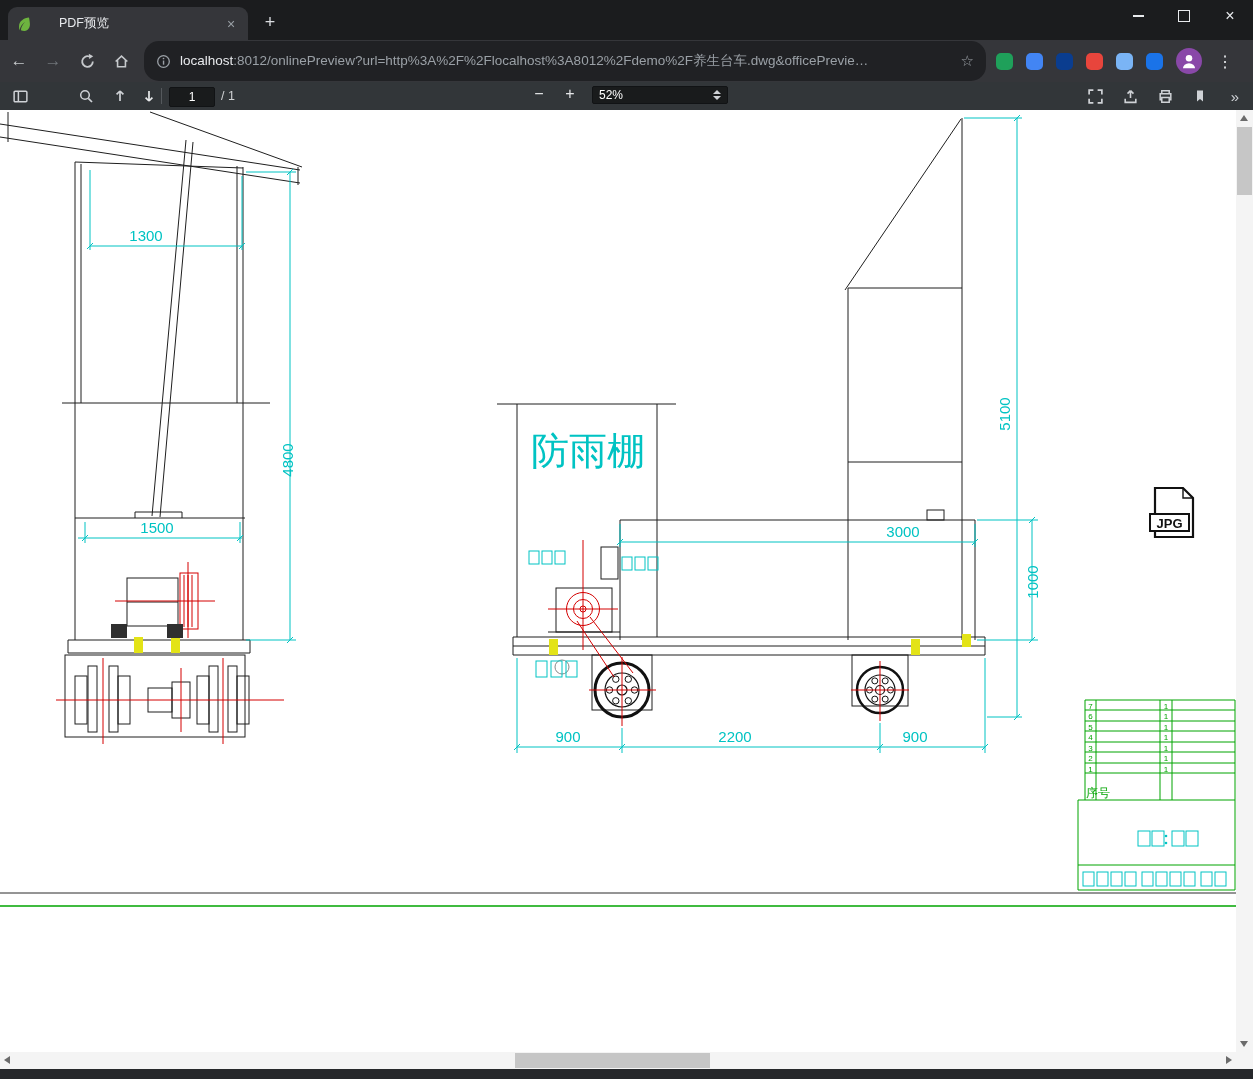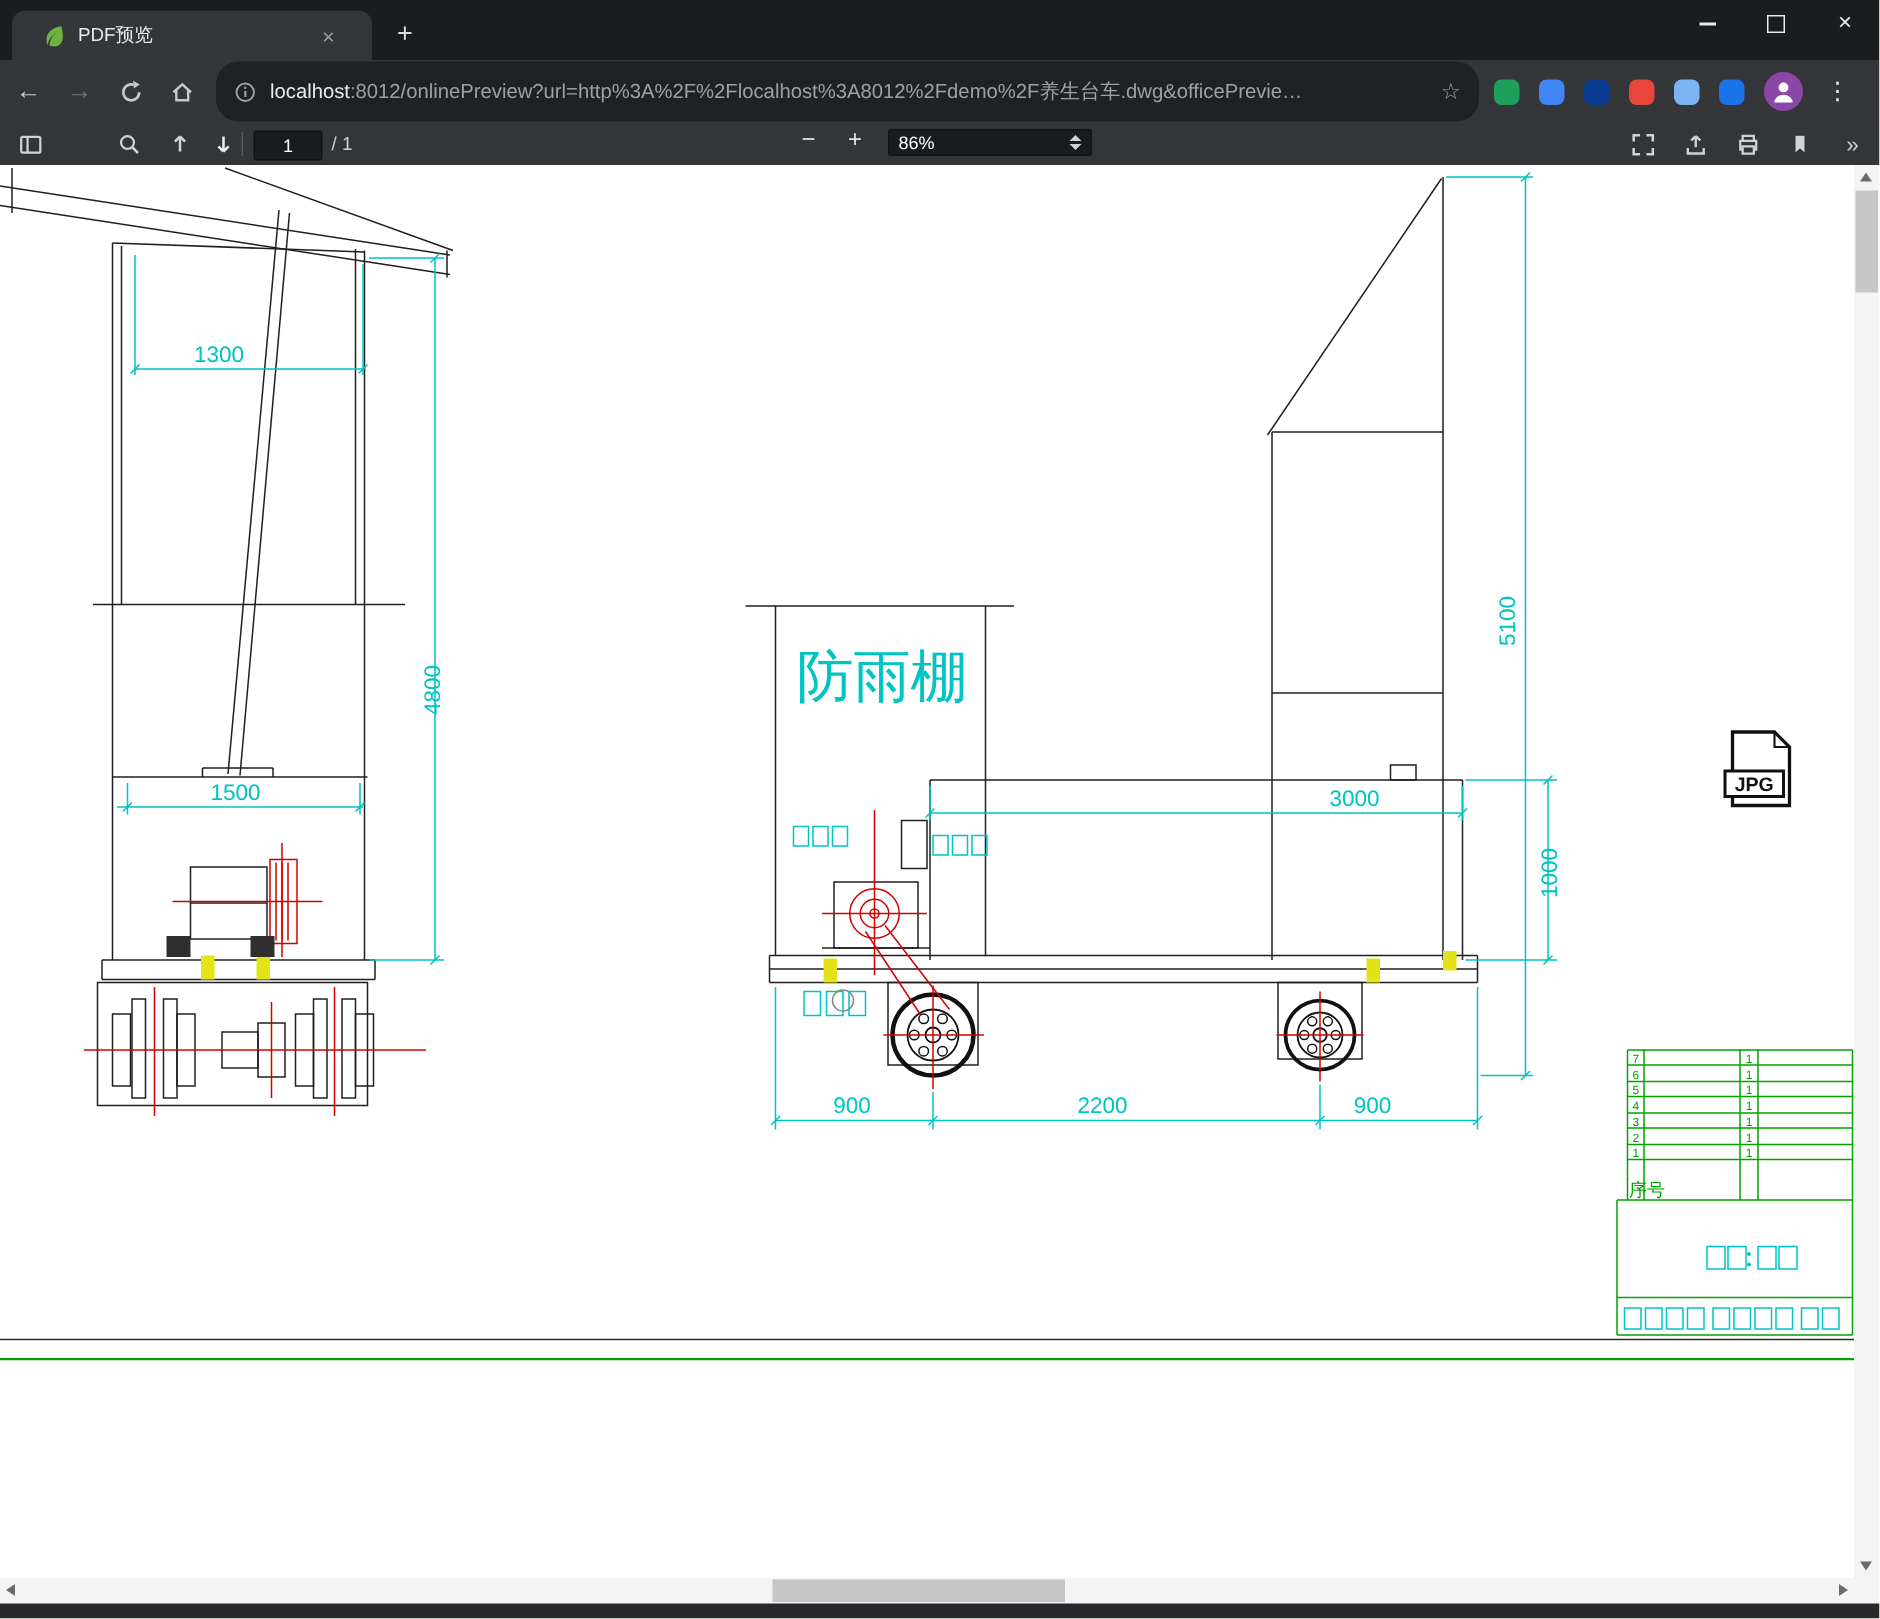--- a/index.html
+++ b/index.html
@@ -2,21 +2,21 @@
 <html><head>
 <meta charset="utf-8">
 <style>
   html,body{margin:0;padding:0;}
   body{width:1253px;height:1079px;position:relative;overflow:hidden;
        font-family:"Liberation Sans",sans-serif;background:#fff;}
 
   
   .titlebar{position:absolute;top:0;left:0;width:1253px;height:40px;background:#1b1c1e;}
   .tab{position:absolute;left:8px;top:7px;width:240px;height:33px;background:#35363a;
-       border-radius:9px 9px 0 0;display:flex;align-items:center;padding:0 20px;box-sizing:border-box;}
+       border-radius:9px 9px 0 0;display:flex;align-items:center;padding:0 8px;box-sizing:border-box;gap:19px;}
   .tab-title{color:#e8eaed;font-size:12.5px;margin-left:8px;white-space:nowrap;overflow:hidden;flex:1;}
   .tab-close{color:#9aa0a6;font-size:14px;width:18px;height:18px;line-height:18px;text-align:center;border-radius:50%;}
   .new-tab{position:absolute;left:258px;top:11px;color:#dadce0;font-size:18px;width:24px;height:24px;
            line-height:22px;text-align:center;}
   .win-controls{position:absolute;right:0;top:0;height:40px;display:flex;}
   .win-btn{width:46px;height:32px;display:flex;align-items:center;justify-content:center;color:#e8eaed;font-size:13px;}
   .max-glyph{width:10px;height:10px;border:1.2px solid #e8eaed;display:inline-block;}
   .min-glyph{width:11px;height:1.5px;background:#e8eaed;display:inline-block;}
 
   
@@ -162,21 +162,21 @@
     <svg width="16" height="16" viewBox="0 0 16 16">
         <path d="M8,3 V13 M8,13 L4.6,9.6 M8,13 L11.4,9.6" stroke="#e8eaec" stroke-width="1.7" fill="none"></path>
       </svg>
   </div>
   <div class="tb-divider"></div>
   <input class="page-input" value="1" style="">
   <span class="page-total">/ 1</span>
   <div class="zoom-minus">−</div>
   <div class="zoom-plus">+</div>
   <div class="zoom-select">
-    <span class="zs-label">86%</span>
+    <span class="zs-label">52%</span>
     <span class="spin">
         <span class="tri-up"></span>
         <span class="tri-down"></span>
       </span>
   </div>
   <div class="right-icons">
     <div class="ric">
       <svg width="17" height="17" viewBox="0 0 16 16">
           <path d="M2,6 V2 H6 M10,2 H14 V6 M14,10 V14 H10 M6,14 H2 V10" stroke="#cfd2d6" stroke-width="1.6" fill="none"></path>
         </svg>

